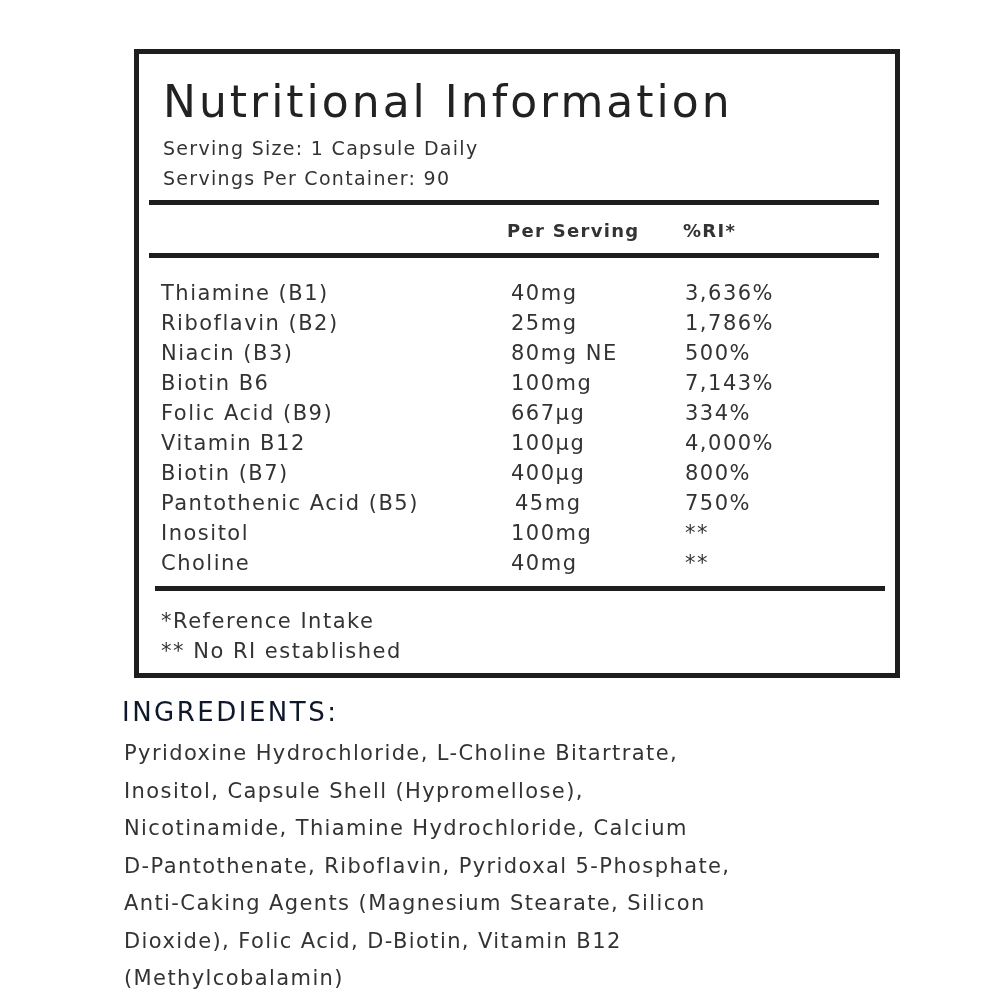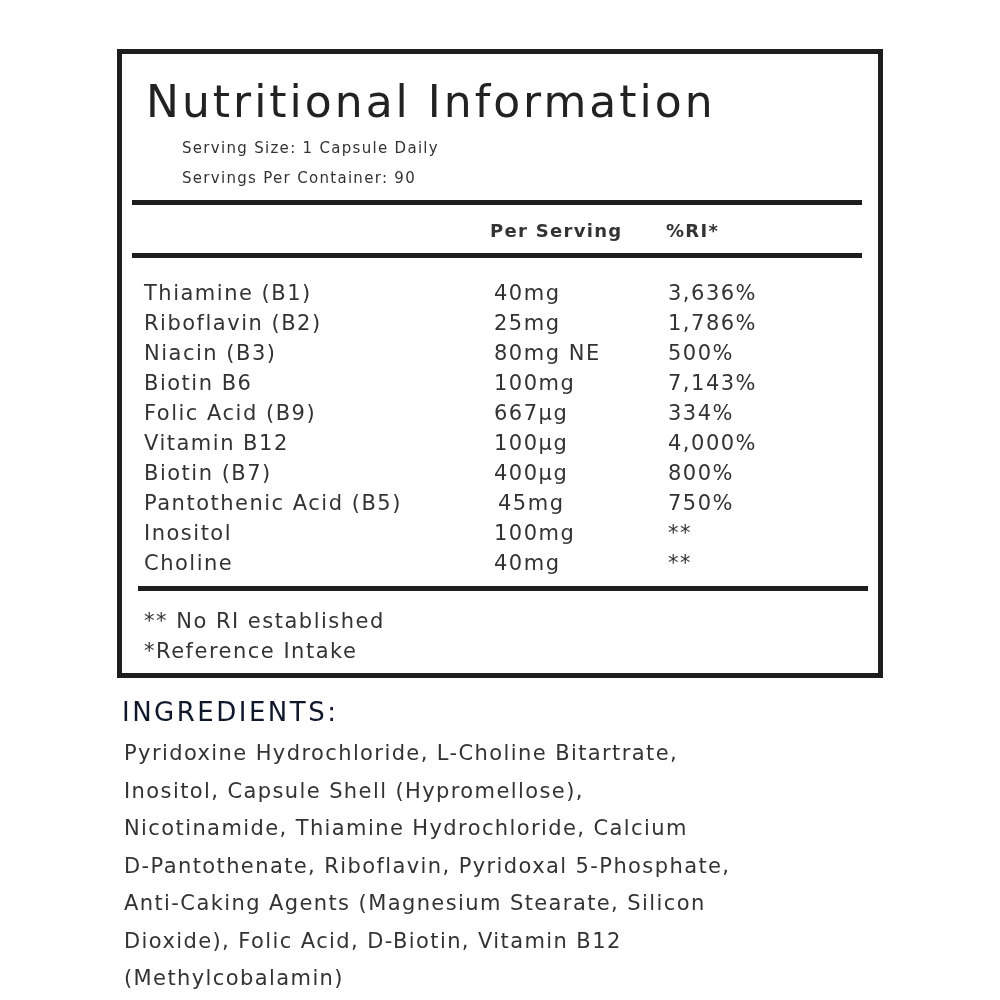--- a/index.html
+++ b/index.html
@@ -1,23 +1,23 @@
 <!DOCTYPE html>
 <html><head>
 <meta charset="utf-8">
 <style>
   html, body { margin: 0; padding: 0; background: #ffffff; }
   body { width: 1000px; height: 1000px; position: relative; overflow: hidden;
          font-family: "DejaVu Sans", sans-serif; color: #2b2b2b; }
-  .panel { position: absolute; left: 117px; top: 49px; width: 756px; height: 619px;
+  .panel { position: absolute; left: 134px; top: 49px; width: 756px; height: 619px;
            border: 5px solid #1e1e1e; box-sizing: content-box; }
   .title { position: absolute; left: 24px; top: 22px; font-size: 44px; letter-spacing: 3px;
            color: #222; font-weight: 400; white-space: nowrap; }
-  .serving { position: absolute; left: 24px; top: 79px; font-size: 15px; letter-spacing: 1.3px;
-             line-height: 30px; color: #333; white-space: nowrap; margin-left: 36px; }
+  .serving { position: absolute; left: 24px; top: 79px; font-size: 19px; letter-spacing: 1.3px;
+             line-height: 30px; color: #333; white-space: nowrap; }
   .rule { position: absolute; left: 10px; width: 730px; height: 5px; background: #1e1e1e; }
   .r1 { top: 146px; }
   .r2 { top: 199px; }
   .r3 { top: 532px; left: 16px; width: 730px; }
   .hdr { position: absolute; top: 166px; font-size: 18px; font-weight: 700; letter-spacing: 1.3px;
          color: #333; white-space: nowrap; }
   .hdr.per { left: 368px; text-align: center; }
   .hdr.ri { left: 544px; text-align: center; }
   .rows { position: absolute; left: 22px; top: 224px; }
   .row { position: relative; height: 30px; font-size: 21px; letter-spacing: 1.5px; color: #333;
@@ -95,22 +95,22 @@
     </div>
     <div class="row">
       <span class="c-name">Choline</span>
       <span class="c-amt">40mg</span>
       <span class="c-ri">**</span>
     </div>
   </div>
 
   <div class="rule r3"></div>
   <div class="foot">
+    <div>*Reference Intake</div>
     <div>** No RI established</div>
-    <div>*Reference Intake</div>
   </div>
 </div>
 
 <div class="ing-head">INGREDIENTS:</div>
 <div class="ing-body">
   <span class="ing-line">Pyridoxine Hydrochloride, L-Choline Bitartrate,</span>
   <span class="ing-line">Inositol, Capsule Shell (Hypromellose),</span>
   <span class="ing-line">Nicotinamide, Thiamine Hydrochloride, Calcium</span>
   <span class="ing-line">D-Pantothenate, Riboflavin, Pyridoxal 5-Phosphate,</span>
   <span class="ing-line">Anti-Caking Agents (Magnesium Stearate, Silicon</span>

